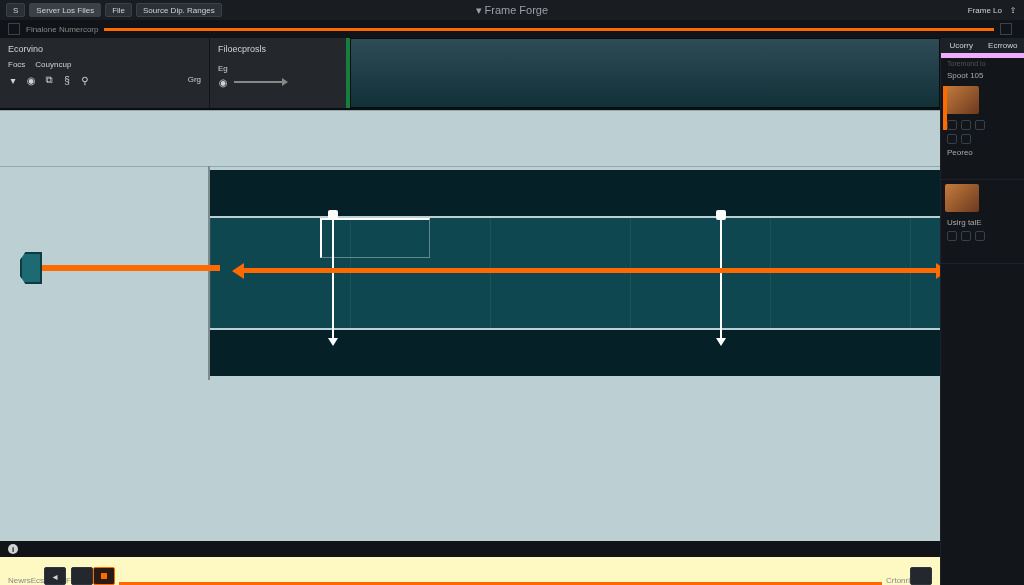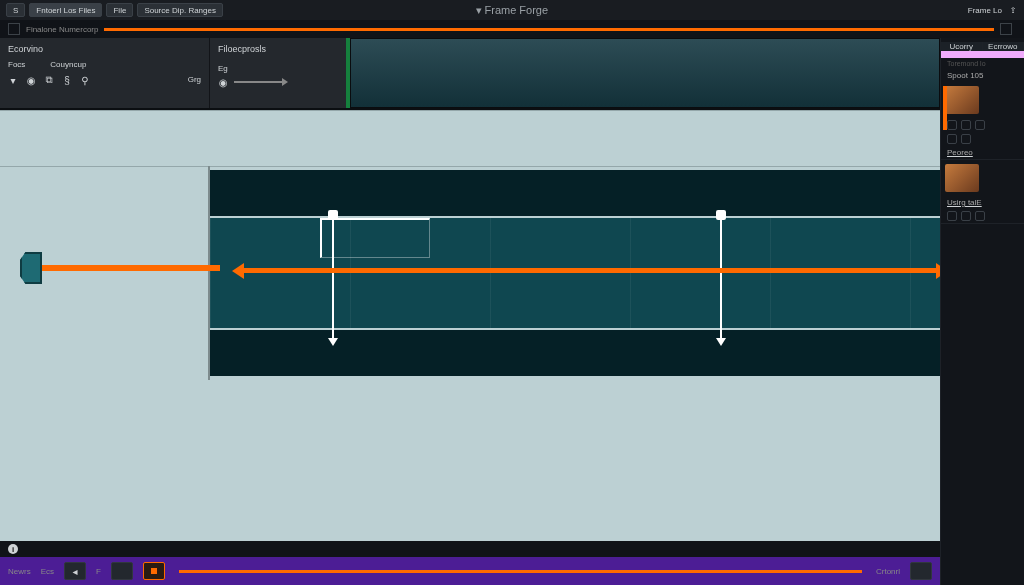--- a/index.html
+++ b/index.html
@@ -29,21 +29,21 @@
 
   
   .body-row { flex:1; display:flex; min-height:0;}
   .left-col { width:940px; display:flex; flex-direction:column;}
   .right-col { flex:1; background:#12151a; border-left:1px solid #1e2228; display:flex; flex-direction:column;}
 
   
   .panel-strip { display:flex; height:72px; border-bottom:2px solid #0b0e11;}
   .panel-a { width:210px; background:#24282d; display:flex; flex-direction:column; padding:6px 8px; border-right:1px solid #121418;}
   .panel-a .hdr { font-size:9px; margin-bottom:6px;}
-  .panel-a .row { display:flex; align-items:center; gap:25px; font-size:8px;}
+  .panel-a .row { display:flex; align-items:center; gap:10px; font-size:8px;}
   .panel-a .row2 { display:flex; gap:8px; margin-top:6px;}
   .ico { width:10px; height:10px; display:inline-flex; align-items:center; justify-content:center; color:#cfd3d6;}
   .panel-b { width:140px; background:#24282d; padding:6px 8px; border-right:4px solid #15803d;}
   .panel-b .hdr{font-size:9px; margin-bottom:10px;}
   .panel-b .ctl{display:flex; align-items:center; gap:6px;}
   .panel-b .ctl .slider{width:50px; height:2px; background:#888; position:relative;}
   .panel-b .ctl .slider:after{content:""; position:absolute; right:-4px; top:-3px; border-left:6px solid #888; border-top:4px solid transparent; border-bottom:4px solid transparent;}
   .preview { flex:1; background: linear-gradient(180deg,#2d4c55 0%,#123038 100%); border:1px solid #0a0c0f;}
 
   
@@ -64,50 +64,50 @@
   .playhead{position:absolute; top:142px; left:20px; display:flex; align-items:center;}
   .playhead .head{width:22px; height:32px; background:#1e6a73; border:2px solid #0f3c42; clip-path: polygon(0 25%,0 75%,25% 100%,100% 100%,100% 0,25% 0);}
   .playhead .stem{width:180px; height:6px; background:#ff6a00; margin-left:-2px;}
   .vline{position:absolute; left:208px; top:56px; width:2px; height:214px; background:#7d8b8d;}
   .thin-rule{position:absolute; left:0; right:0; height:1px; background:#94a7aa;}
   .r0{top:0;} .r1{top:56px;}
 
   
   .statusbar{height:16px; background:#101318; display:flex; align-items:center; padding:0 8px;}
   .statusbar .dot{width:10px;height:10px;border-radius:50%;background:#cfd3d6;color:#111;display:flex;align-items:center;justify-content:center;font-size:8px;font-weight:bold;}
-  .transport{height:28px; background:#4c1d95; display:flex; align-items:center; padding:0 8px; gap:10px;}
+  .transport{height:28px; background:#fef9c3; display:flex; align-items:flex-end; padding:0 8px; gap:0;}
   .transport .btn{width:22px;height:18px;background:#23282e;border:1px solid #31373e;border-radius:2px;display:flex;align-items:center;justify-content:center;}
   .transport .orange-sq{background:#2a1c12;border-color:#ff6a00;}
   .transport .orange-sq span{width:6px;height:6px;background:#ff6a00;}
   .transport .long-bar{flex:1;height:3px;background:#ff6a00;margin:0 4px;}
   .transport .txt{font-size:8px;color:#888;}
 
   
-  .right-col .tabrow{display:flex;height:20px;border-bottom:7px solid #f0abfc;align-items:flex-end;}
+  .right-col .tabrow{display:flex;height:20px;border-bottom:5px solid #f0abfc;}
   .right-col .tabrow div{flex:1;display:flex;align-items:center;justify-content:center;font-size:8px;border-right:1px solid #1e2228;background:#1c2127;}
   .right-col .sub{font-size:7px;color:#555;padding:2px 6px;}
   .thumb{width:34px;height:28px;background:linear-gradient(135deg,#c67b3d,#6b3a1e); border-radius:2px; margin:4px;}
   .thumb.t2{background:linear-gradient(135deg,#3d4b55,#1e272e);}
   .right-col .row{display:flex;align-items:center;gap:4px;padding:2px 6px;}
   .right-col .ricon{width:12px;height:12px;border:1px solid #3a4047;border-radius:2px;}
   .right-col .lbl8{font-size:8px;color:#aaa;}
   .orange-handle{position:absolute; width:4px; height:44px; background:#ff6a00;}
-  .sect{position:relative; border-bottom:1px solid #1e2228; padding-bottom:0;text-decoration:underline;}
+  .sect{position:relative; border-bottom:1px solid #1e2228; padding-bottom:20px;}
   .sect .mini{display:flex;gap:4px;padding:2px 6px;}
   .sect .mini span{width:10px;height:10px;display:inline-block;}
 </style>
 </head>
 <body>
 
 <div class="app">
 
   <div class="menubar">
     <div class="tab-group">
       <div class="mini-tab">S</div>
-      <div class="mini-tab active">Fntoerl Los Files</div>
+      <div class="mini-tab active">Server Los Files</div>
       <div class="mini-tab">File</div>
       <div class="mini-tab">Source Dip. Ranges</div>
     </div>
     <div class="title-center">▾ Frame Forge</div>
     <div class="spacer"></div>
     <div class="right-ctl">
       <span>Frame Lo</span>
       <span class="ico">⇪</span>
     </div>
   </div>

